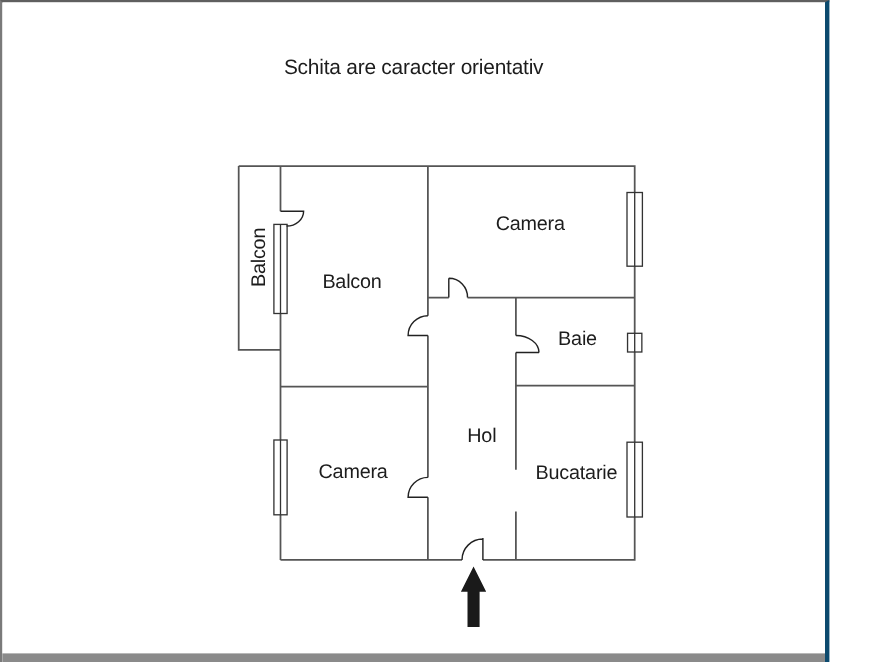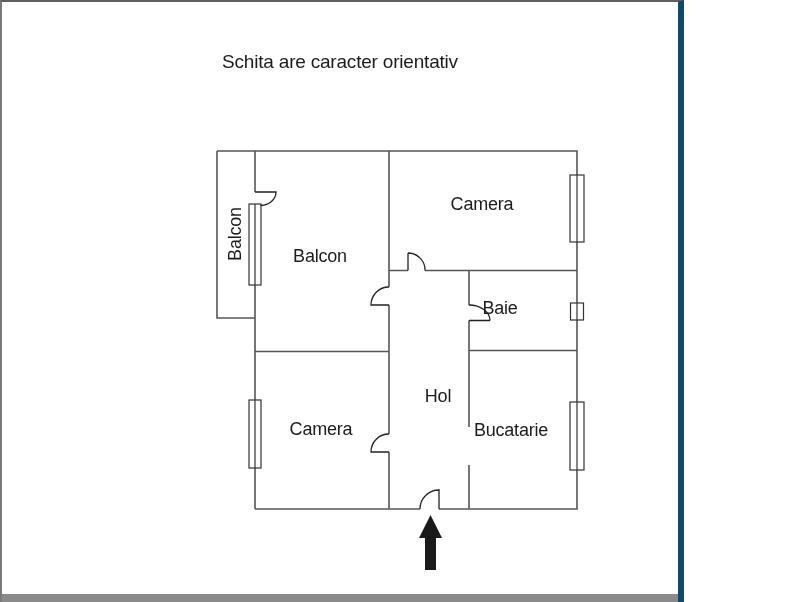--- a/index.html
+++ b/index.html
@@ -1,23 +1,23 @@
 <!DOCTYPE html>
 <html><head>
 <meta charset="utf-8">
 <style>
   html,body{margin:0;padding:0;background:#fff;}
   .page{
     position:relative;
-    width:684px;height:602px;
+    width:754px;height:602px;
     box-sizing:border-box;
     background:#ffffff;
     border-top:2px solid #5f5f5f;
     border-left:2px solid #7a7a7a;
-    border-right:6px solid #0c4a6e;
+    border-right:4px solid #0c4a6e;
     overflow:hidden;
     font-family:"Liberation Sans","DejaVu Sans",sans-serif;
   }
   .bottom-bar{
     position:absolute;left:0;right:0;bottom:0;height:8px;
     background:#8a8a8a;
   }
   .title{
     position:absolute;top:49px;left:0;right:0;
     text-align:center;
@@ -93,19 +93,19 @@
       <path d="M467,303 A21,15.5 0 0 1 488,318.5 M467,318.5 H488"></path>
       <path d="M437,487 V507 M418,507 A19,19 0 0 1 437,488"></path>
     </g>
 
     <polygon fill="#1a1a1a" points="428.5,513 440,536 434,536 434,568 423,568 423,536 417,536"></polygon>
   </svg>
 
   <div class="room-label rot" style="left:233px;top:232px;">Balcon</div>
   <div class="room-label" style="left:318px;top:254px;">Balcon</div>
   <div class="room-label" style="left:480px;top:202px;">Camera</div>
-  <div class="room-label" style="left:498px;top:306px;">Baie</div>
+  <div class="room-label" style="left:523px;top:306px;">Baie</div>
   <div class="room-label" style="left:436px;top:394px;">Hol</div>
   <div class="room-label" style="left:319px;top:427px;">Camera</div>
-  <div class="room-label" style="left:509px;top:428px;text-align:center;">Bucatarie</div>
+  <div class="room-label" style="left:522px;top:428px;text-align:center;">Bucatarie</div>
 
   <div class="bottom-bar"></div>
 </div>
 
 </body></html>

